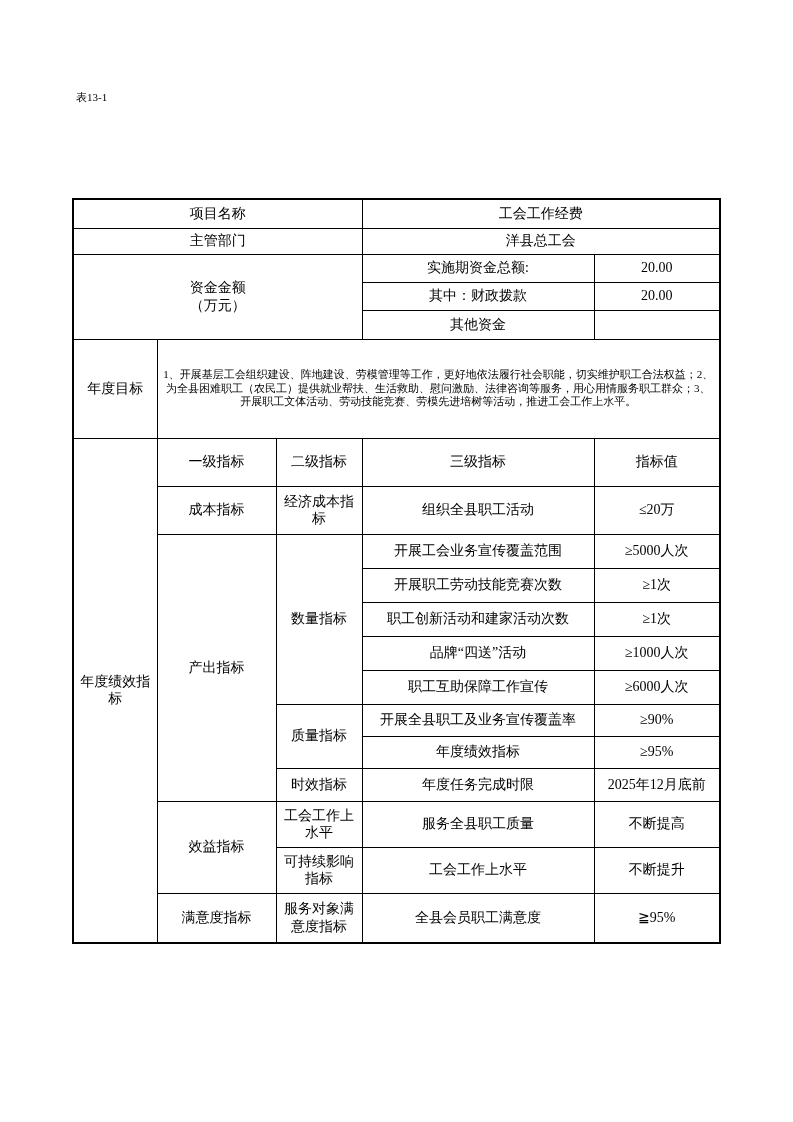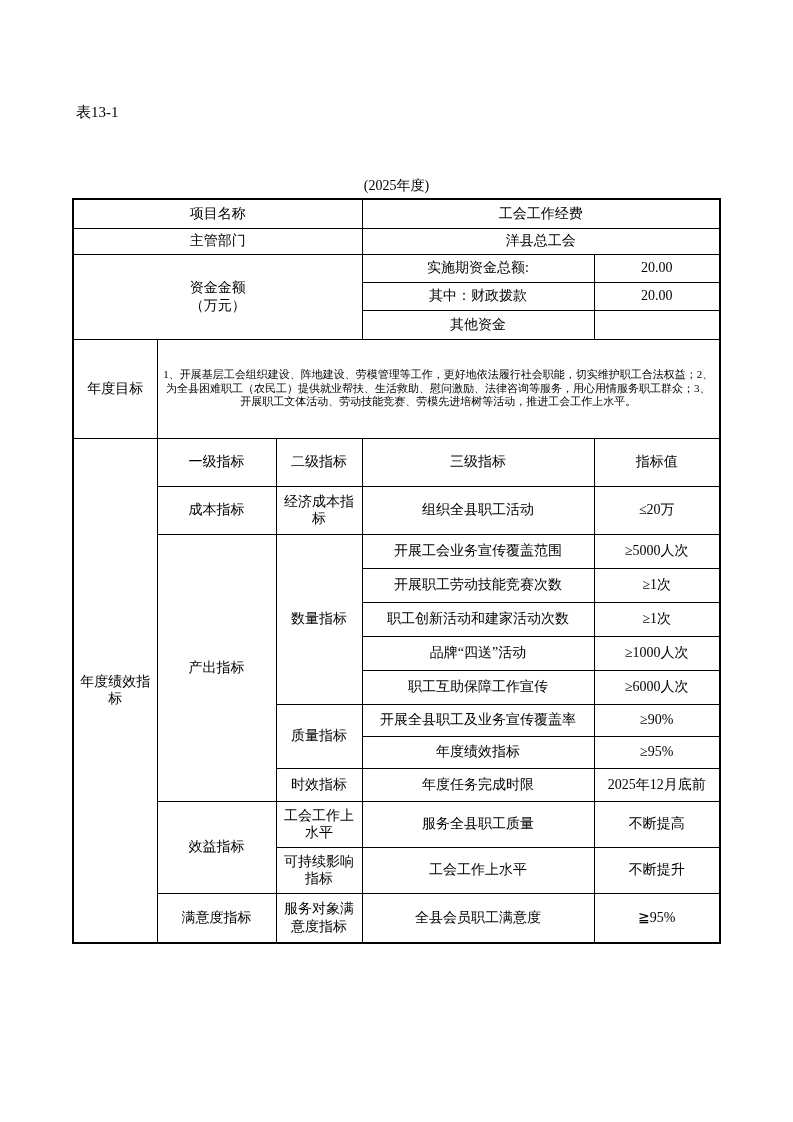--- a/index.html
+++ b/index.html
@@ -13,22 +13,22 @@
     overflow: hidden;
   }
   .page {
     position: relative;
     width: 793px;
     height: 1122px;
   }
   .table-no {
     position: absolute;
     left: 76px;
-    top: 103px;
-    font-size: 15px;
+    top: 90px;
+    font-size: 11px;
   }
   .doc-title {
     position: absolute;
     left: 0;
     top: 126px;
     width: 793px;
     text-align: center;
     font-family: "Liberation Sans", "DejaVu Sans", sans-serif;
     font-weight: 700;
     font-size: 27px;
@@ -81,21 +81,20 @@
   tr.h33 { height: 33px; }
   tr.h46 { height: 46px; }
   tr.h62 { height: 50px; }
 </style>
 </head>
 <body>
 
 <div class="page">
 
   <div class="table-no">表13-1</div>
-  <div class="doc-subtitle">(2025年度)</div>
 
   <table class="main">
     <colgroup>
       <col style="width:84px">
       <col style="width:119px">
       <col style="width:86px">
       <col style="width:232px">
       <col style="width:126px">
     </colgroup>
 

